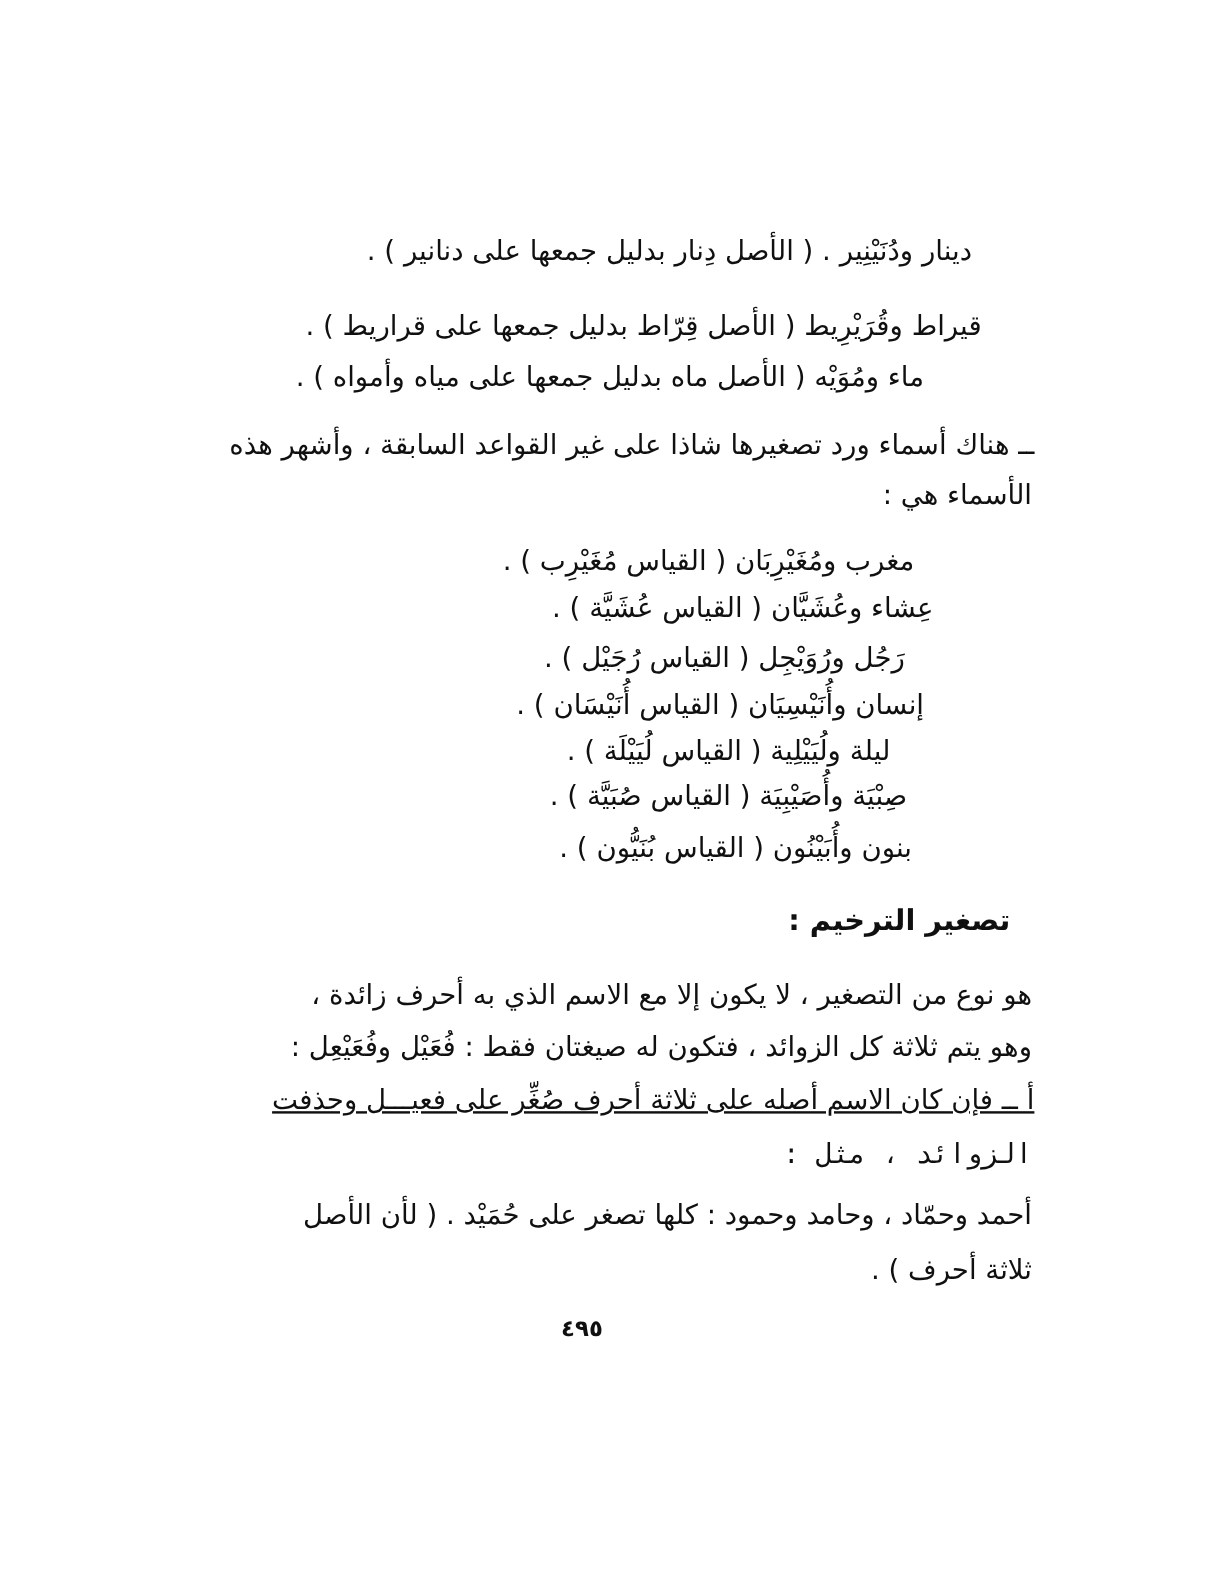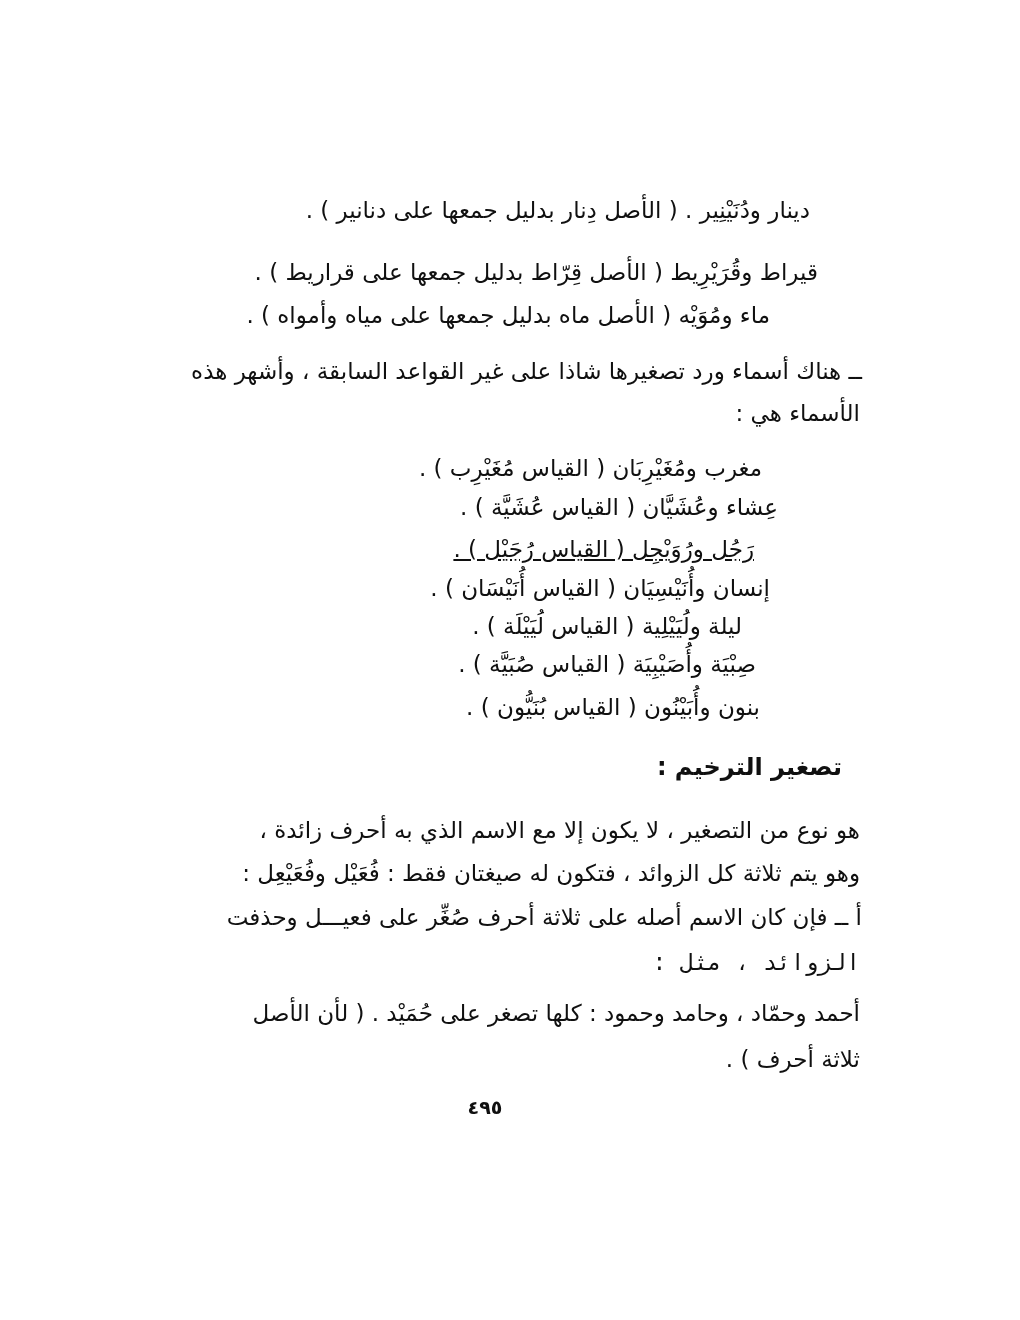--- a/index.html
+++ b/index.html
@@ -43,32 +43,32 @@
 
   <div class="line" style="top:197px; right:210px;text-align:right;">دينار ودُنَيْنِير . ( الأصل دِنار بدليل جمعها على دنانير ) .</div>
   <div class="line" style="top:259px; right:202px;">قيراط وقُرَيْرِيط ( الأصل قِرّاط بدليل جمعها على قراريط ) .</div>
   <div class="line" style="top:302px; right:250px;">ماء ومُوَيْه ( الأصل ماه بدليل جمعها على مياه وأمواه ) .</div>
 
   <div class="line" style="top:358px; right:158px;">ــ هناك أسماء ورد تصغيرها شاذا على غير القواعد السابقة ، وأشهر هذه</div>
   <div class="line" style="top:400px; right:160px;">الأسماء هي :</div>
 
   <div class="line" style="top:455px; right:258px;">مغرب ومُغَيْرِبَان ( القياس مُغَيْرِب ) .</div>
   <div class="line" style="top:494px; right:242px;text-align:right;">عِشاء وعُشَيَّان ( القياس عُشَيَّة ) .</div>
-  <div class="line" style="top:536px; right:266px;text-decoration:underline;">رَجُل ورُوَيْجِل ( القياس رُجَيْل ) .</div>
+  <div class="line" style="top:536px; right:266px;">رَجُل ورُوَيْجِل ( القياس رُجَيْل ) .</div>
   <div class="line" style="top:575px; right:250px;">إنسان وأُنَيْسِيَان ( القياس أُنَيْسَان ) .</div>
   <div class="line" style="top:613px; right:278px;">ليلة ولُيَيْلِية ( القياس لُيَيْلَة ) .</div>
   <div class="line" style="top:651px; right:264px;">صِبْيَة وأُصَيْبِيَة ( القياس صُبَيَّة ) .</div>
   <div class="line" style="top:694px; right:260px;">بنون وأُبَيْنُون ( القياس بُنَيُّون ) .</div>
 
   <div class="line heading" style="top:753px; right:178px;margin-left:29px;">تصغير الترخيم :</div>
 
   <div class="line" style="top:817px; right:160px;">هو نوع من التصغير ، لا يكون إلا مع الاسم الذي به  أحرف زائدة ،</div>
   <div class="line" style="top:860px; right:160px;">وهو يتم ثلاثة كل الزوائد ، فتكون له صيغتان فقط : فُعَيْل وفُعَيْعِل :</div>
 
-  <div class="line" style="top:904px; right:158px;">أ ــ فإن كان الاسم أصله على ثلاثة أحرف صُغِّر على  فعيـــل وحذفت</div>
+  <div class="line" style="top:904px; right:158px;text-decoration:underline;">أ ــ فإن كان الاسم أصله على ثلاثة أحرف صُغِّر على  فعيـــل وحذفت</div>
   <div class="line" style="top:949px; right:160px;font-family:Liberation Mono, monospace;">الزوائد ، مثل :</div>
 
   <div class="line" style="top:1000px; right:160px;">أحمد وحمّاد ، وحامد وحمود : كلها تصغر على حُمَيْد . ( لأن الأصل</div>
   <div class="line" style="top:1046px; right:160px;">ثلاثة أحرف ) .</div>
 
   <div class="pagenum" style="top:1096px; right:490px;">٤٩٥</div>
 
 </div>
 
 </body></html>

